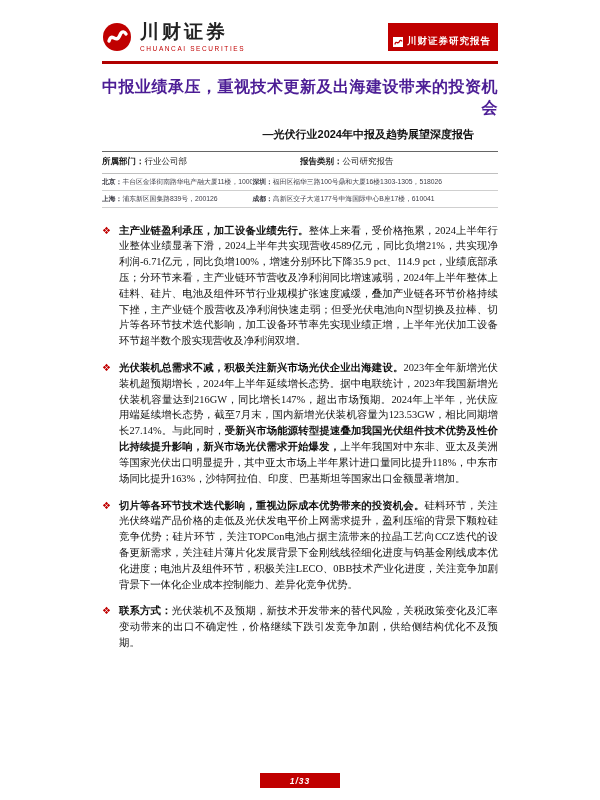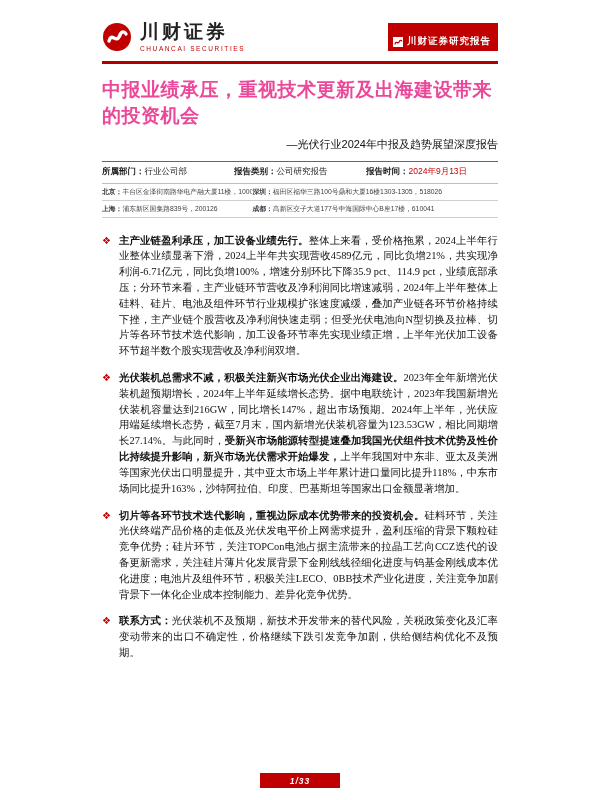--- a/index.html
+++ b/index.html
@@ -12,22 +12,22 @@
   .brand { display:flex; align-items:center; gap:8px; }
   .logo svg { display:block; }
   .brand-cn { font-size:19px; font-weight:bold; color:#222; letter-spacing:3px; line-height:1.1; }
   .brand-en { font-size:6.5px; color:#c00000; letter-spacing:1.6px; margin-top:2px; }
   .hdr-badge { background:#c00000; color:#fff; font-size:9.5px; font-weight:bold; letter-spacing:1px;
                padding:12px 7px 3px 5px; display:flex; align-items:center; gap:4px; }
   .hdr-badge svg { display:block; }
 
   .redline { margin:9px 57px 0 57px; height:2.5px; background:#b00000; }
 
-  .title { margin:13px 57px 0; text-align:left; font-size:19px; font-weight:bold; color:#ec4899; letter-spacing:0.5px; }
-  .subtitle { margin:8px 57px 0; text-align:right; font-size:11px; font-weight:normal; color:#111; }
+  .title { margin:13px 57px 0; text-align:right; font-size:16px; font-weight:bold; color:#4c1d95; letter-spacing:0.5px; }
+  .subtitle { margin:8px 81px 0; text-align:right; font-size:11px; font-weight:bold; color:#111; }
 
   
   .meta-box { margin:9px 57px 0; border-top:1.5px solid #666; }
   .meta-row { display:flex; border-bottom:1px solid #c0c0c0; padding:4.5px 0;align-items:flex-end; }
   .meta-cell { flex:1 1 33.3%; font-size:8.5px; color:#222; white-space:nowrap; overflow:hidden; }
   .meta-label { font-weight:bold; }
   .meta-value.red { color:#c00000; }
   .addr-row { display:flex; border-bottom:1px solid #cfcfcf; padding:3px 0; font-size:6.8px; color:#3c3c46; }
   .addr-cell { white-space:nowrap; overflow:hidden; }
   .addr-cell.left { flex:0 0 38%; }
@@ -80,21 +80,20 @@
   <div class="redline"></div>
 
   <h1 class="title">中报业绩承压，重视技术更新及出海建设带来的投资机会</h1>
   <div class="subtitle">—光伏行业2024年中报及趋势展望深度报告</div>
 
   <div class="meta-box">
     <div id="meta-rows">
         <div class="meta-row">
           <div class="meta-cell"><span class="meta-label">所属部门：</span><span class="meta-value">行业公司部</span></div>
           <div class="meta-cell"><span class="meta-label">报告类别：</span><span class="meta-value">公司研究报告</span></div>
-          <div class="meta-cell"><span class="meta-label">报告时间：</span><span class="meta-value red">2024年9月13日</span></div>
         </div>
       </div>
     <div id="addr-rows">
         <div class="addr-row">
           <span class="addr-cell left"><span class="addr-label">北京：</span><span class="addr-value">丰台区金泽街南路华电产融大厦11楼，100073</span></span>
           <span class="addr-cell right"><span class="addr-label">深圳：</span><span class="addr-value">福田区福华三路100号鼎和大厦16楼1303-1305，518026</span></span>
         </div>
         <div class="addr-row">
           <span class="addr-cell left"><span class="addr-label">上海：</span><span class="addr-value">浦东新区国集路839号，200126</span></span>
           <span class="addr-cell right"><span class="addr-label">成都：</span><span class="addr-value">高新区交子大道177号中海国际中心B座17楼，610041</span></span>

